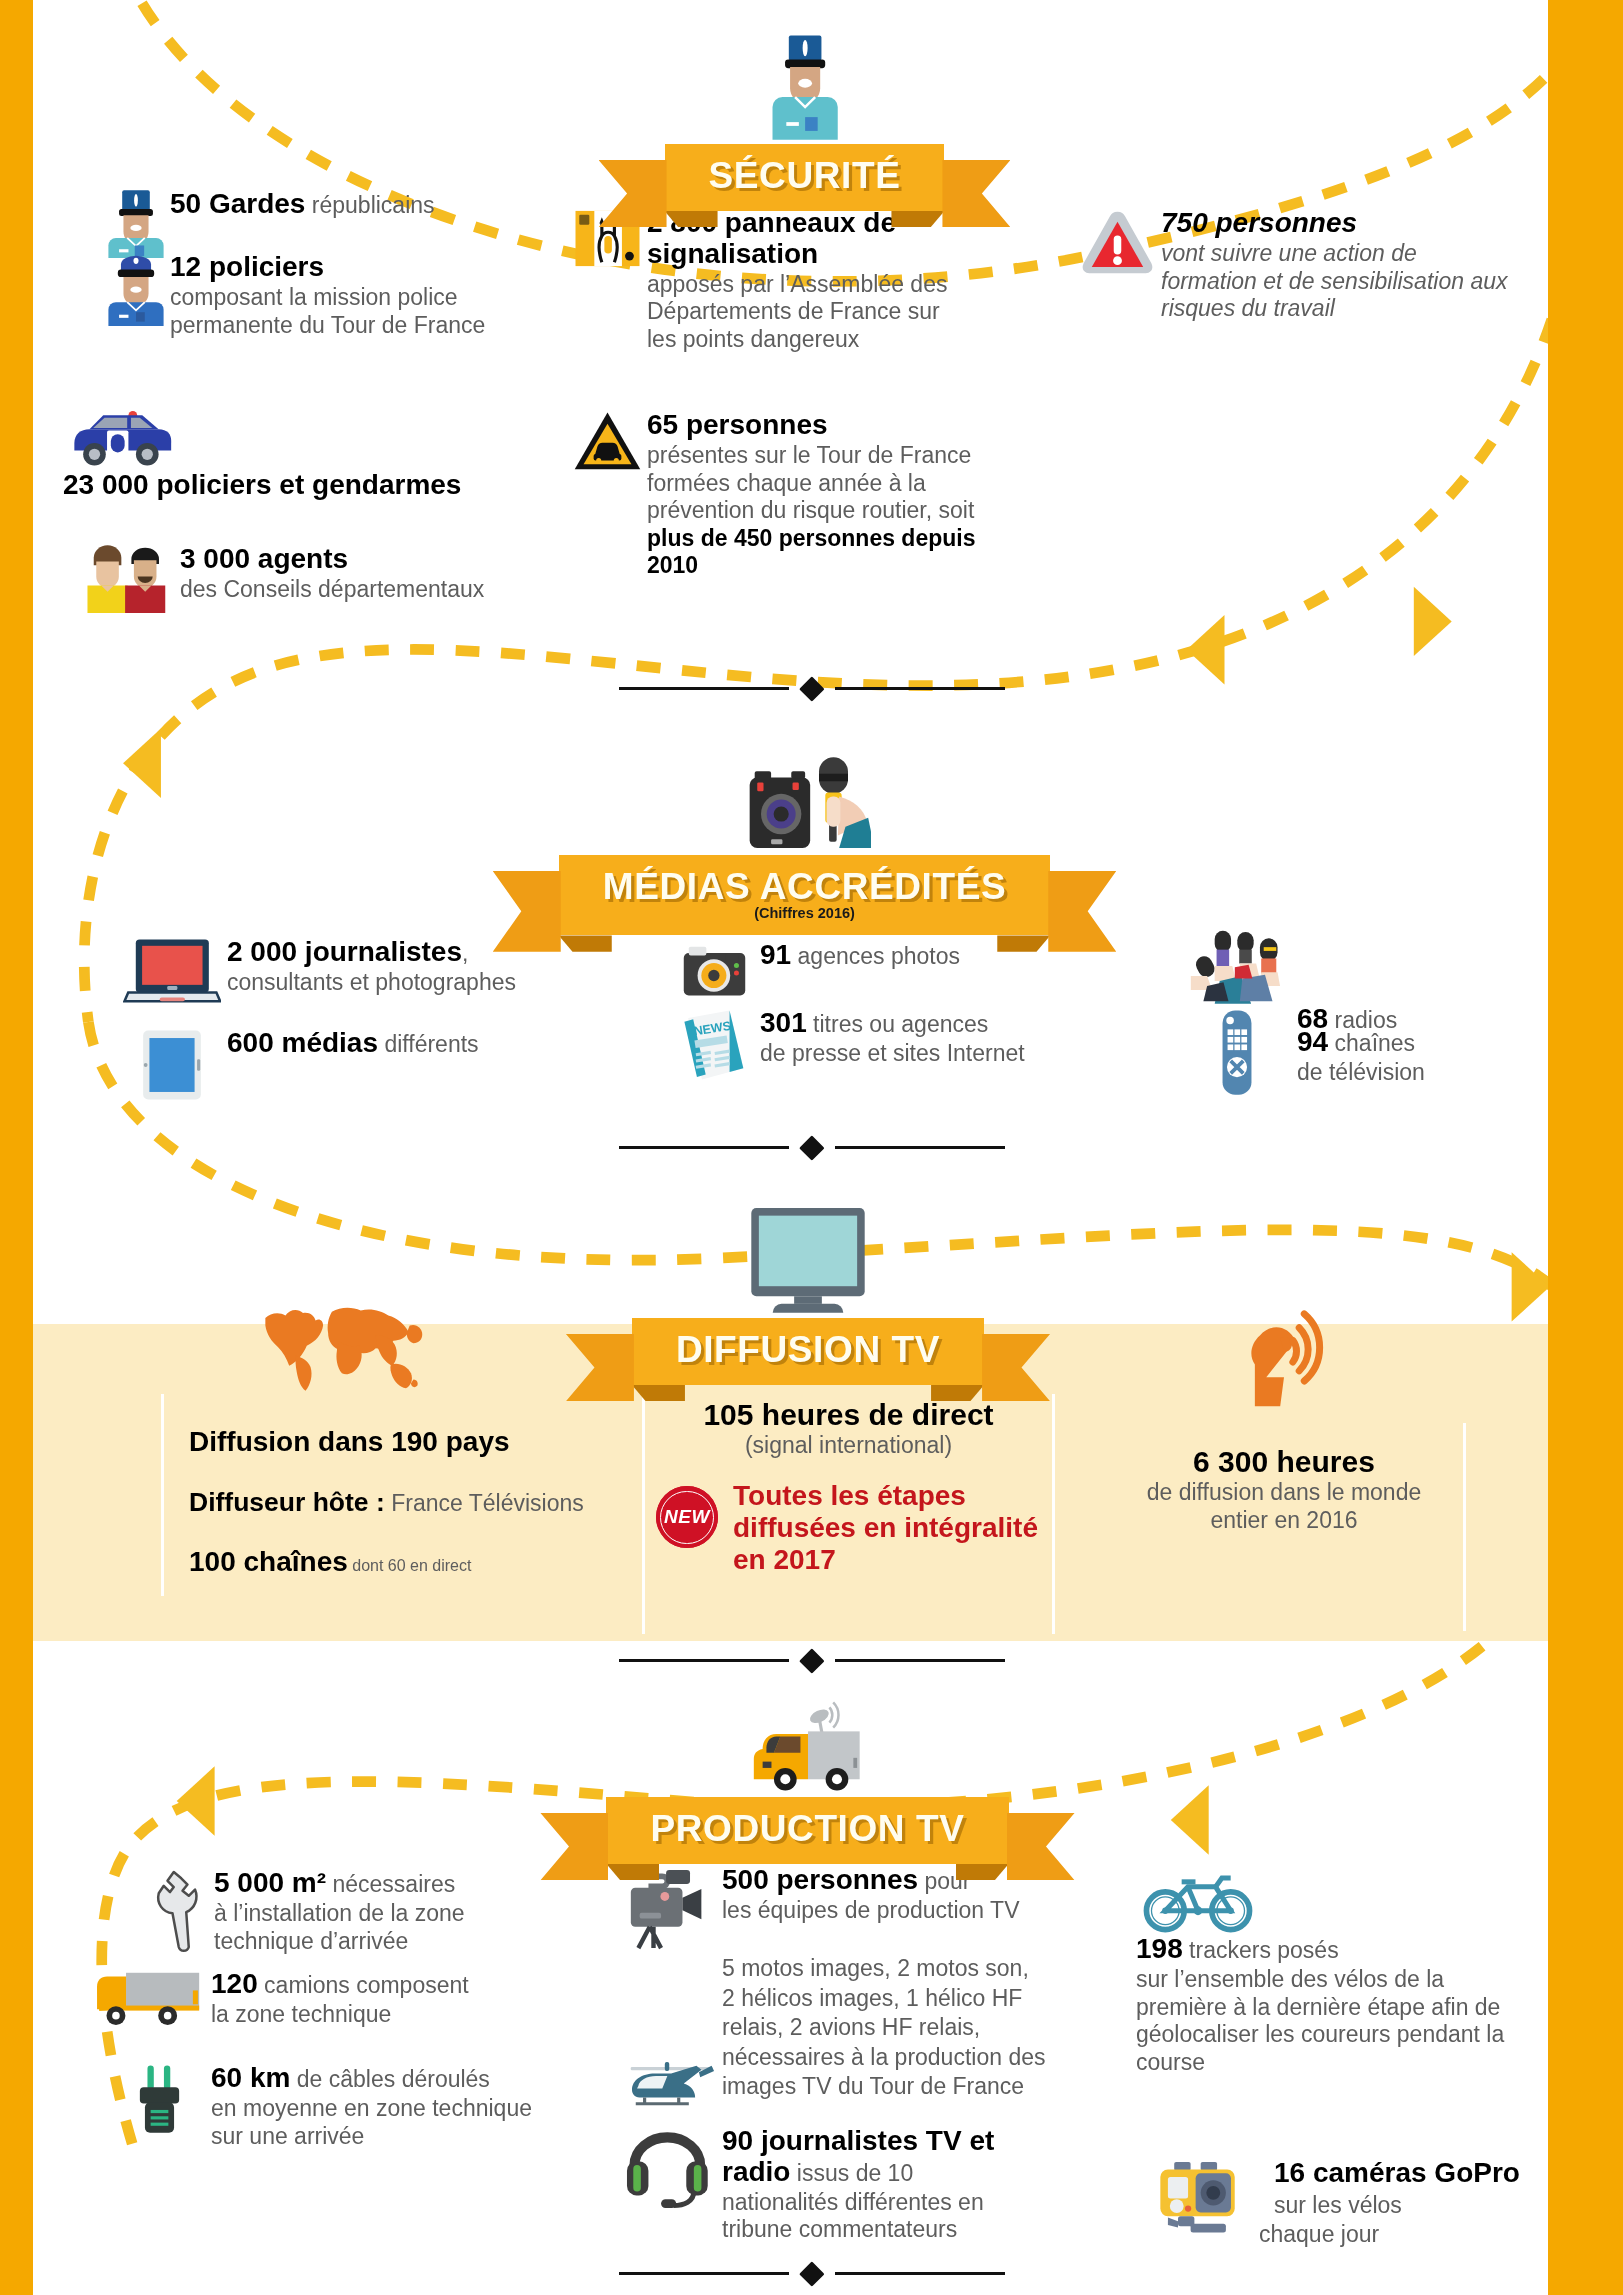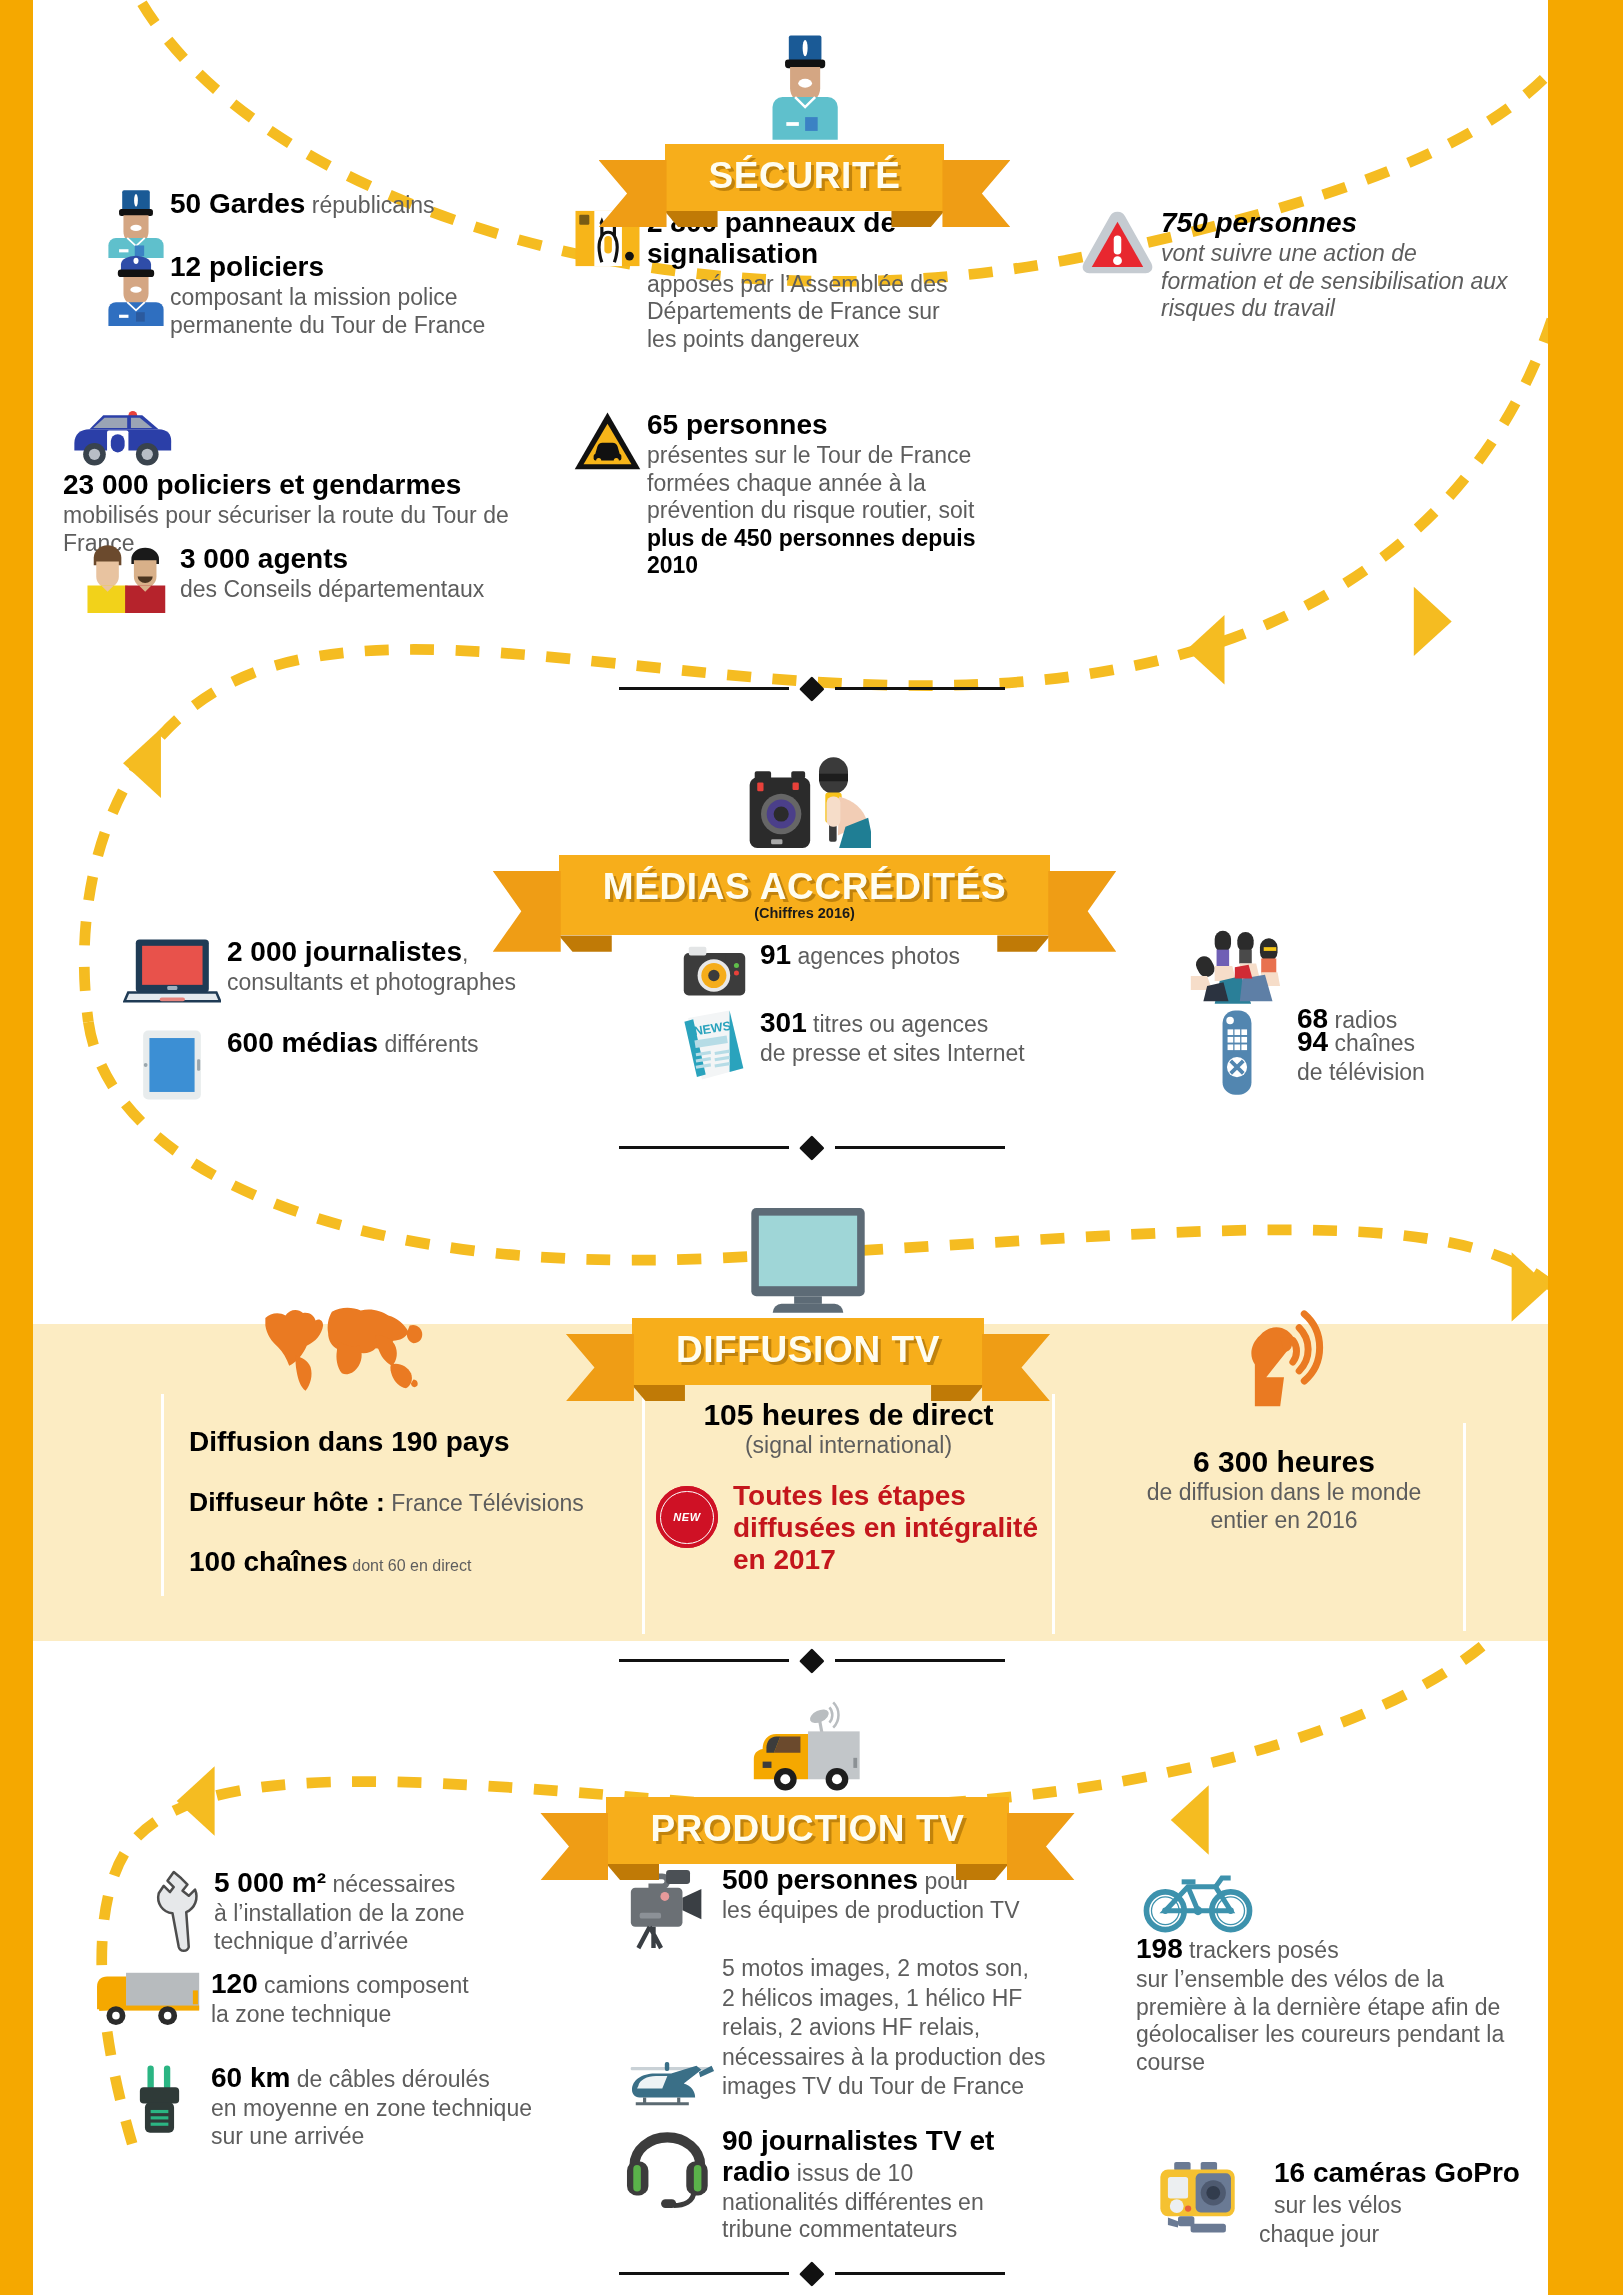--- a/index.html
+++ b/index.html
@@ -191,21 +191,21 @@
     box-shadow: inset 0 0 0 2.5px #cf1125;
     position: relative;
   }
   .new-badge::after {
     content:"";
     position:absolute; inset:4.4px;
     border: 1.9px solid #fff;
     border-radius: 50%;
   }
   .new-badge span {
-    color: #fff; font-size: 11px; font-weight: 700;
+    color: #fff; font-size: 19px; font-weight: 700;
     font-style: italic; letter-spacing: 0.6px; z-index: 2;
   }
   .red-text {
     color: #c4161c;
     font-weight: 700;
     font-size: 28px;
     line-height: 1.15;
   }
   .center-txt { text-align: center; }
 </style>
@@ -309,21 +309,20 @@
         <rect x="62" y="42" width="34" height="36" rx="3" fill="#fff"></rect>
         <path d="M79 48 a11 11 0 0 1 11 11 v7 a11 11 0 0 1 -22 0 v-7 a11 11 0 0 1 11 -11 z" fill="#2b3fa8"></path>
         <circle cx="42" cy="80" r="18" fill="#39434d"></circle>
           <circle cx="42" cy="80" r="9" fill="#b8bec6"></circle>
         <circle cx="126" cy="80" r="18" fill="#39434d"></circle>
           <circle cx="126" cy="80" r="9" fill="#b8bec6"></circle>
       </svg>
     </div>
     <div class="txt">
       <div class="big">23 000 policiers et gendarmes</div>
-      <div class="sub">mobilisés pour sécuriser la route du Tour de France</div>
     </div>
   </div>
 
   <div class="stat" style="left:79px; top:544px; width:480px;">
     <div class="icon" style="width:101px;">
       <svg width="95" height="69" viewBox="0 0 150 110">
         <path d="M18 22 a22 20 0 0 1 44 0 v12 h-44 z" fill="#6b4a2d"></path>
         <path d="M22 28 h36 v24 a18 18 0 0 1 -36 0 z" fill="#e8c3a0"></path>
         <path d="M8 66 h64 v44 h-64 z" fill="#f2d21a"></path>
         <path d="M30 66 h20 l-10 10 z" fill="#e8c3a0"></path>

